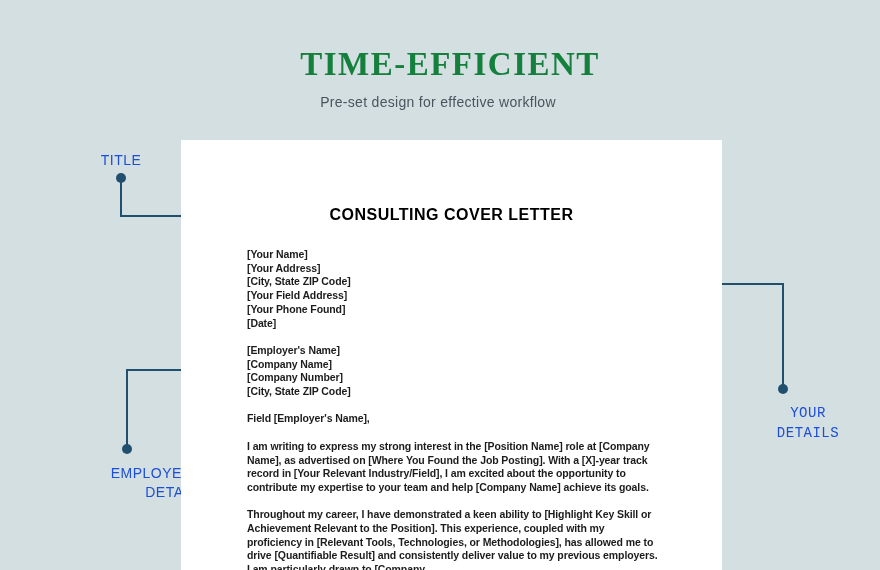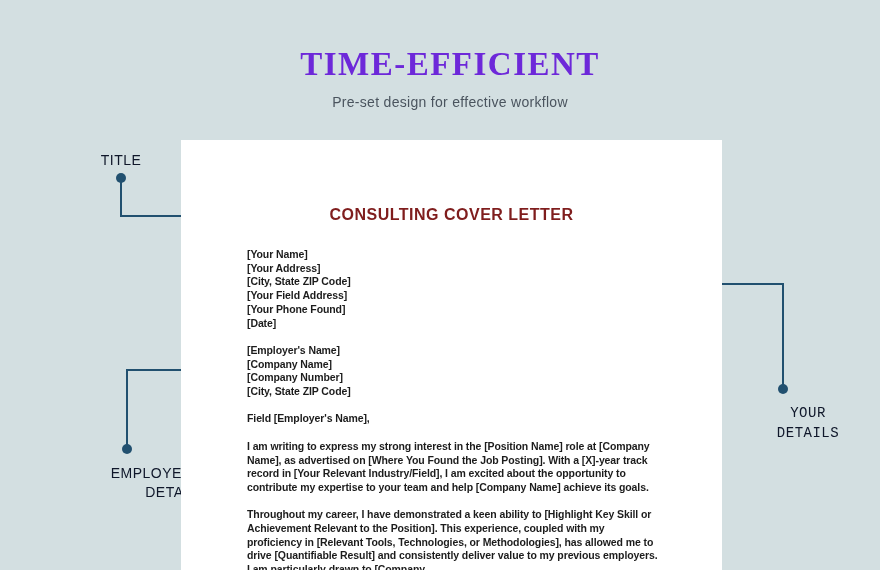--- a/index.html
+++ b/index.html
@@ -14,25 +14,25 @@
 
   
   .hero-title {
     position: absolute;
     top: 46px; left: 20px; width: 860px;
     text-align: center;
     font-family: "Liberation Serif", serif;
     font-weight: 600;
     font-size: 33px;
     letter-spacing: 1.5px;
-    color: #6d28d9;
+    color: #15803d;
   }
   .hero-subtitle {
     position: absolute;
-    top: 94px; left: 20px; width: 860px;
+    top: 94px; left: 8px; width: 860px;
     text-align: center;
     font-size: 14px;
     font-weight: 500;
     letter-spacing: 0.3px;
     color: #4a545e;
   }
 
   
   .page {
     position: absolute;
@@ -40,21 +40,21 @@
     width: 541px; height: 440px;
     background: #ffffff;
   }
   .letter-title {
     position: absolute;
     top: 66px; left: 0; width: 100%;
     text-align: center;
     font-size: 16px;
     font-weight: 700;
     letter-spacing: 0.5px;
-    color: #7f1d1d;
+    color: #000000;
   }
   .letter-body {
     position: absolute;
     top: 108px; left: 66px; width: 414px;
     font-size: 10.5px;
     line-height: 13.7px;
     font-weight: 600;
     letter-spacing: -0.1px;
     color: #1c1c1c;
   }
@@ -66,21 +66,21 @@
     position: absolute;
     width: 10px; height: 10px;
     border-radius: 50%;
     background: #21506f;
   }
   .ann-label {
     position: absolute;
     text-align: center;
     font-size: 14px;
     letter-spacing: 0.5px;
-    color: #0f172a;
+    color: #1d4ed8;
   }
   #label-title { left: 81px;  top: 152px; width: 80px; }
   #dot-title   { left: 116px; top: 173px; }
   #line-title-v { left: 120px; top: 178px; width: 2px;  height: 38px; }
   #line-title-h { left: 120px; top: 215px; width: 81px; height: 2px; }
 
   #line-emp-h { left: 126px; top: 369px; width: 81px; height: 2px; }
   #line-emp-v { left: 126px; top: 369px; width: 2px;  height: 80px; }
   #dot-emp    { left: 122px; top: 444px; }
   #label-emp  { left: 56px;  top: 464px; width: 150px; line-height: 19px; text-align: right; }

